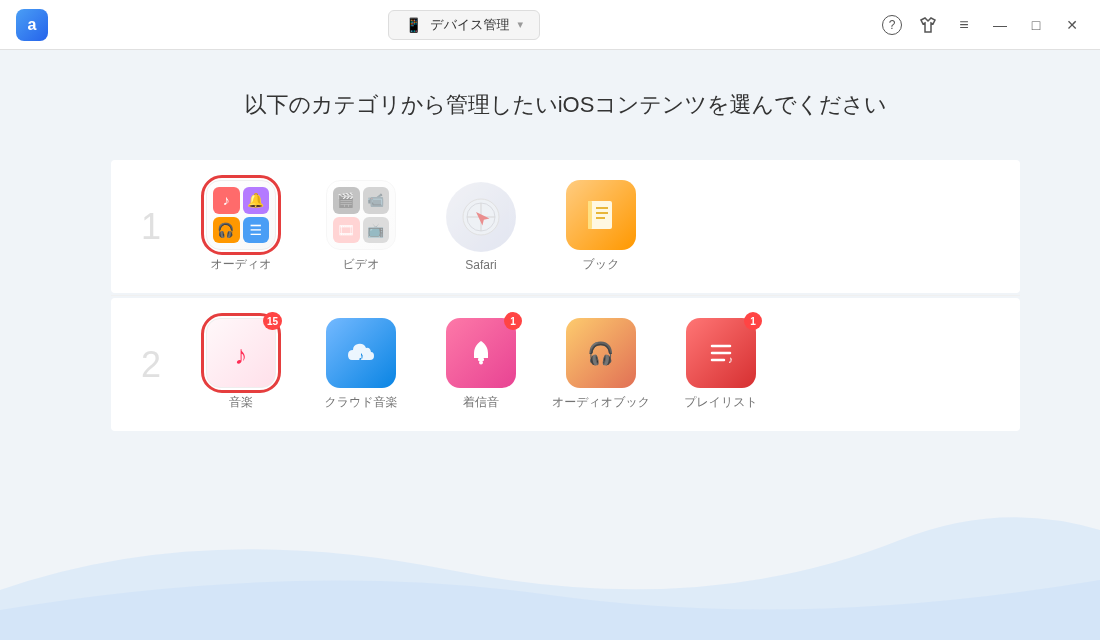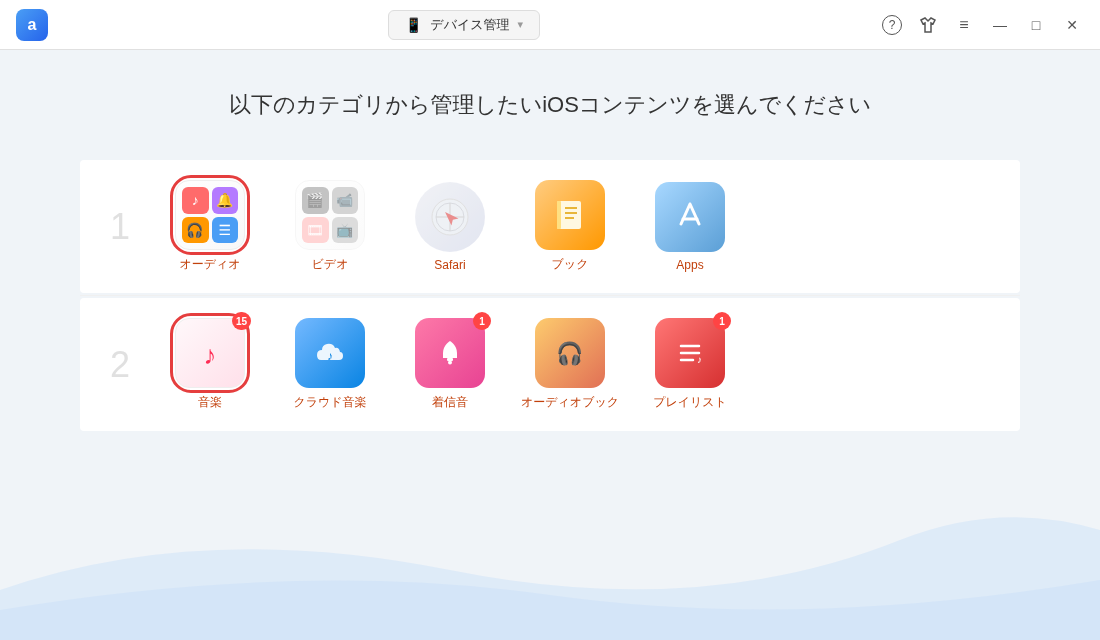--- a/index.html
+++ b/index.html
@@ -67,20 +67,21 @@
       color: #555;
       font-size: 14px;
       border-radius: 4px;
     }
 
     
     .main-content {
       position: relative;
       z-index: 5;
       padding: 40px 80px 30px;
+      margin-left: 31px;
     }
 
     .page-title {
       text-align: center;
       font-size: 22px;
       font-weight: 400;
       color: #333;
       margin-bottom: 40px;
     }
 
@@ -150,21 +151,21 @@
       display: flex;
       align-items: center;
       justify-content: center;
       padding: 0 4px;
       font-weight: bold;
       z-index: 10;
     }
 
     .item-label {
       font-size: 12px;
-      color: #c2410c;
+      color: #737373;
       text-align: left;
     }
 
     
     .audio-icon {
       width: 70px;
       height: 70px;
       border-radius: 14px;
       background: linear-gradient(135deg, #fff 0%, #f8f8f8 100%);
       border: 1px solid #eee;
@@ -470,33 +471,20 @@
                 <rect x="7" y="6" width="4" height="28" rx="1" fill="#ffe082"></rect>
                 <line x1="15" y1="13" x2="27" y2="13" stroke="#e0a000" stroke-width="1.5"></line>
                 <line x1="15" y1="18" x2="27" y2="18" stroke="#e0a000" stroke-width="1.5"></line>
                 <line x1="15" y1="23" x2="24" y2="23" stroke="#e0a000" stroke-width="1.5"></line>
               </svg>
             </div>
           </div>
           <span class="item-label">ブック</span>
         </div>
 
-        <div class="category-item">
-          <div class="icon-wrapper">
-            <div class="apps-icon">
-              <svg width="42" height="42" viewBox="0 0 42 42">
-                <rect width="42" height="42" rx="10" fill="none"></rect>
-
-                <path d="M21 8 L30 28 M21 8 L12 28" stroke="white" stroke-width="3" stroke-linecap="round" fill="none"></path>
-                <line x1="14" y1="23" x2="28" y2="23" stroke="white" stroke-width="3" stroke-linecap="round"></line>
-              </svg>
-            </div>
-          </div>
-          <span class="item-label">Apps</span>
-        </div>
 
       </div>
     </div>
   </div>
 
   <hr class="divider">
 
   <div class="category-section">
     <div class="category-row">
       <span class="step-number">2</span>

